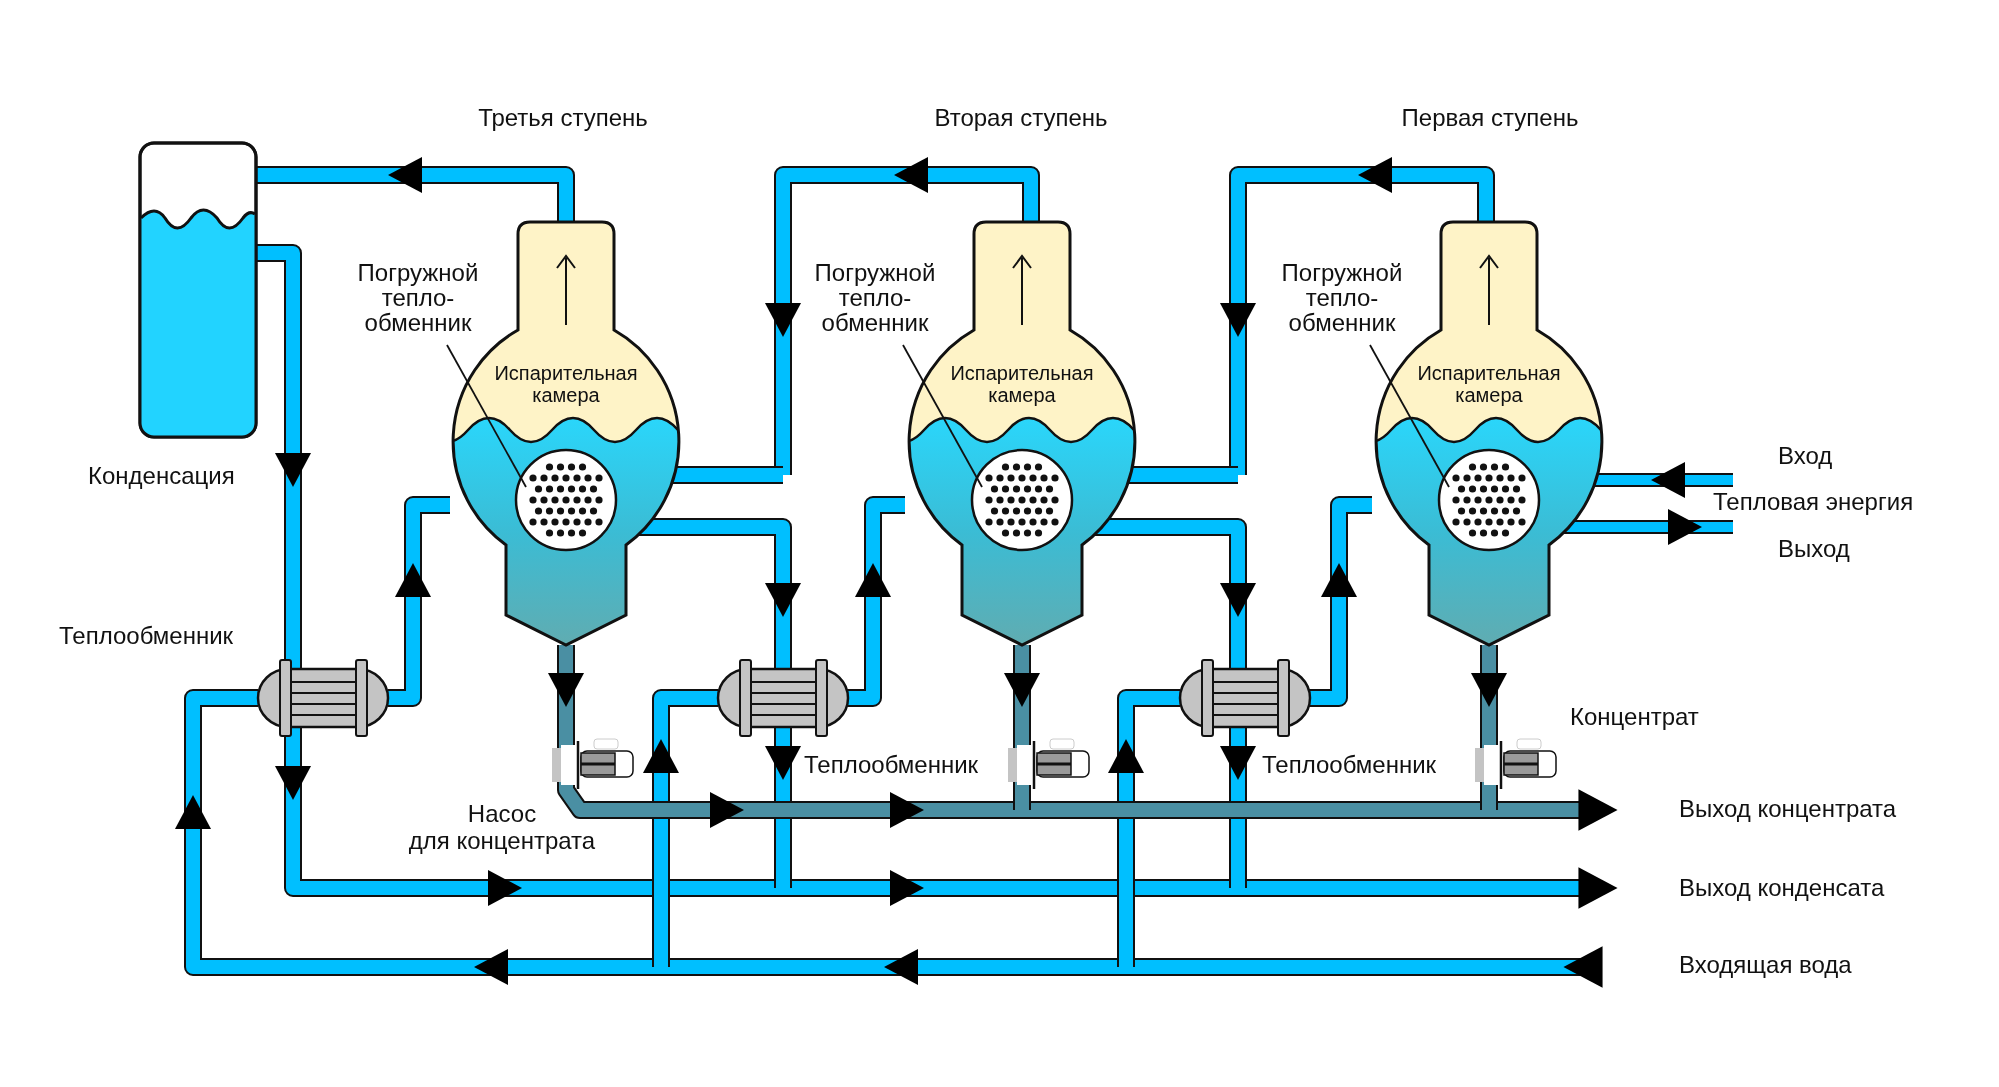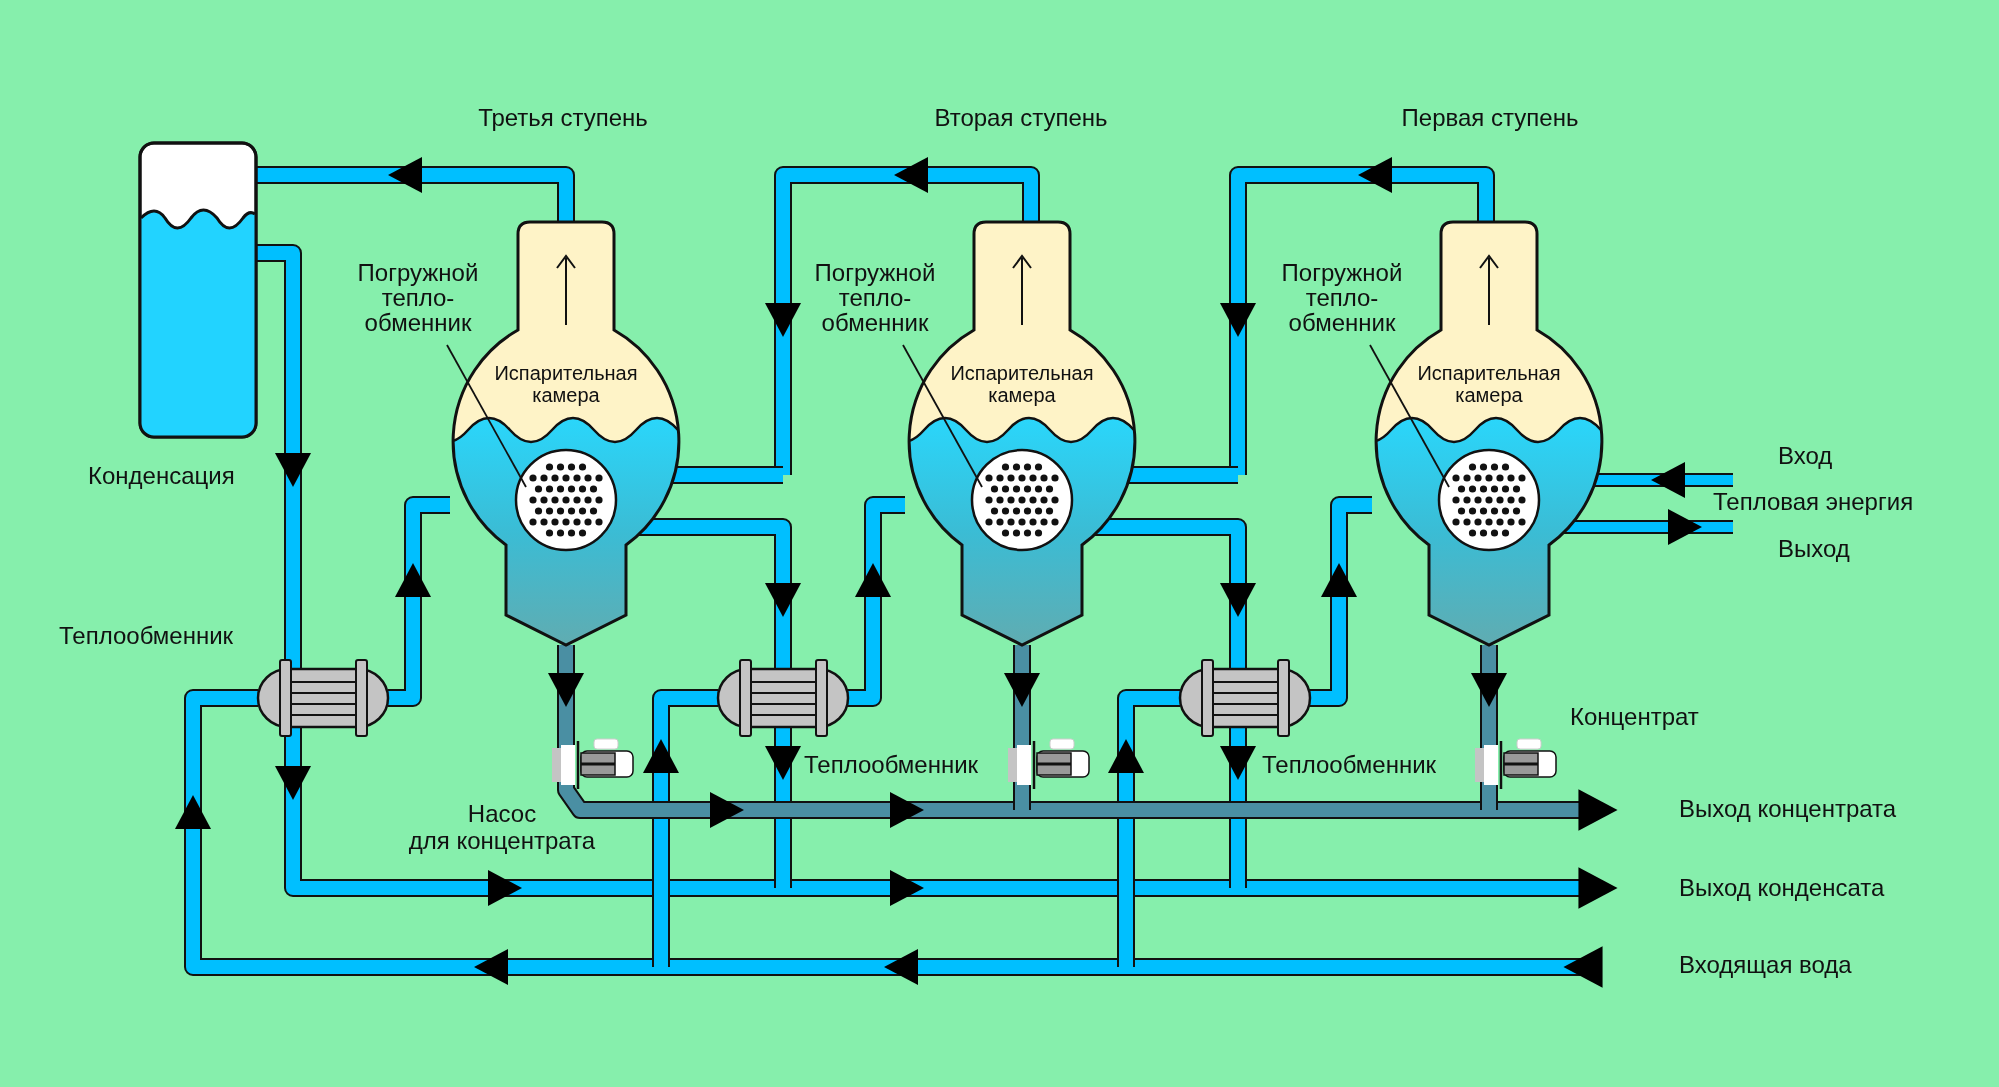--- a/index.html
+++ b/index.html
@@ -1,17 +1,17 @@
 <!DOCTYPE html>
 <html><head>
 <meta charset="utf-8">
 <style>
   html,body{margin:0;padding:0;background:#fef3c7;}
   body{width:1999px;height:1087px;overflow:hidden;position:relative;font-family:"Liberation Sans","DejaVu Sans",sans-serif;}
-  #canvas{position:absolute;left:0;top:0;width:1999px;height:1087px;background:#86efac;}
+  #canvas{position:absolute;left:0;top:0;width:1999px;height:1087px;background:#ffffff;}
   svg text{font-family:"Liberation Sans","DejaVu Sans",sans-serif;fill:#111;}
   .lbl{font-size:24px;}
   .lbl-sm{font-size:20px;}
 </style>
 </head>
 <body>
 
 <div id="canvas">
 <svg id="diagram" width="1999" height="1087" viewBox="0 0 1999 1087" xmlns="http://www.w3.org/2000/svg">
   <defs>

